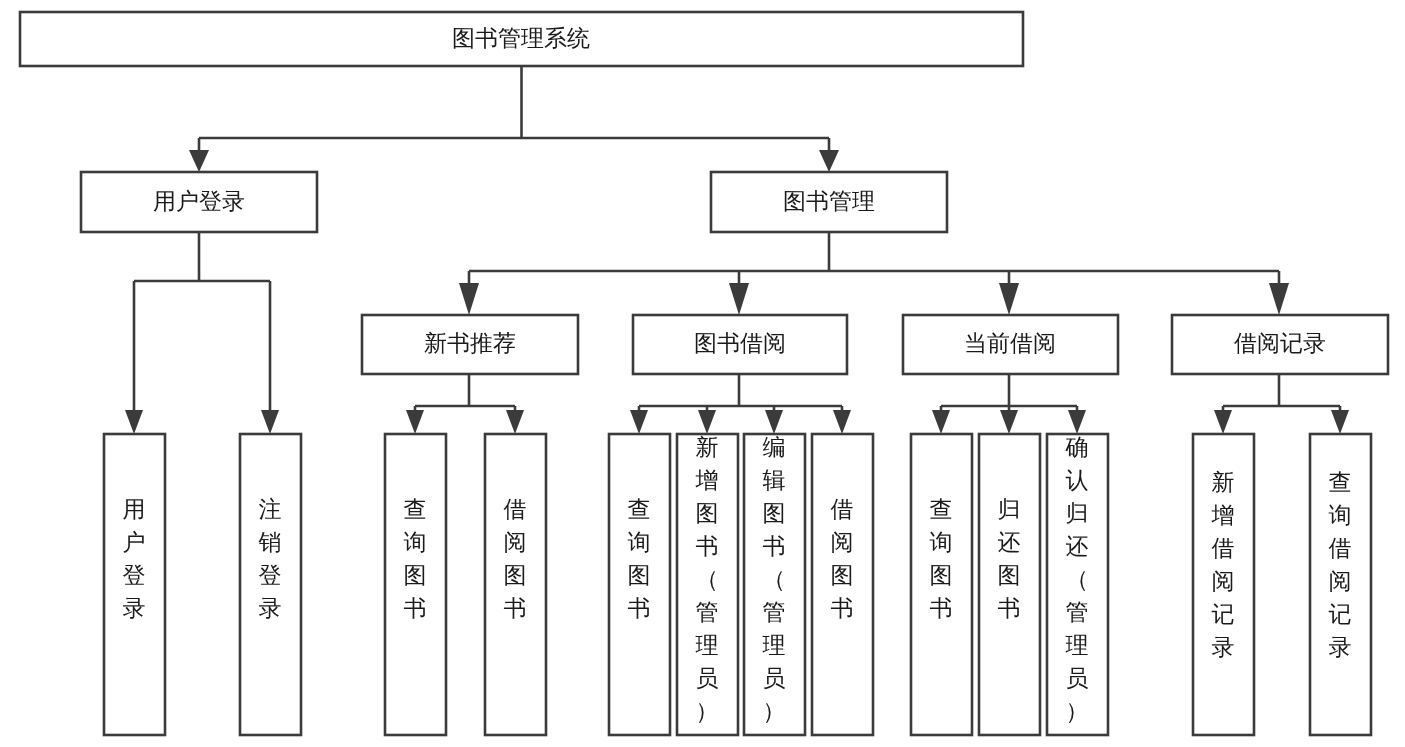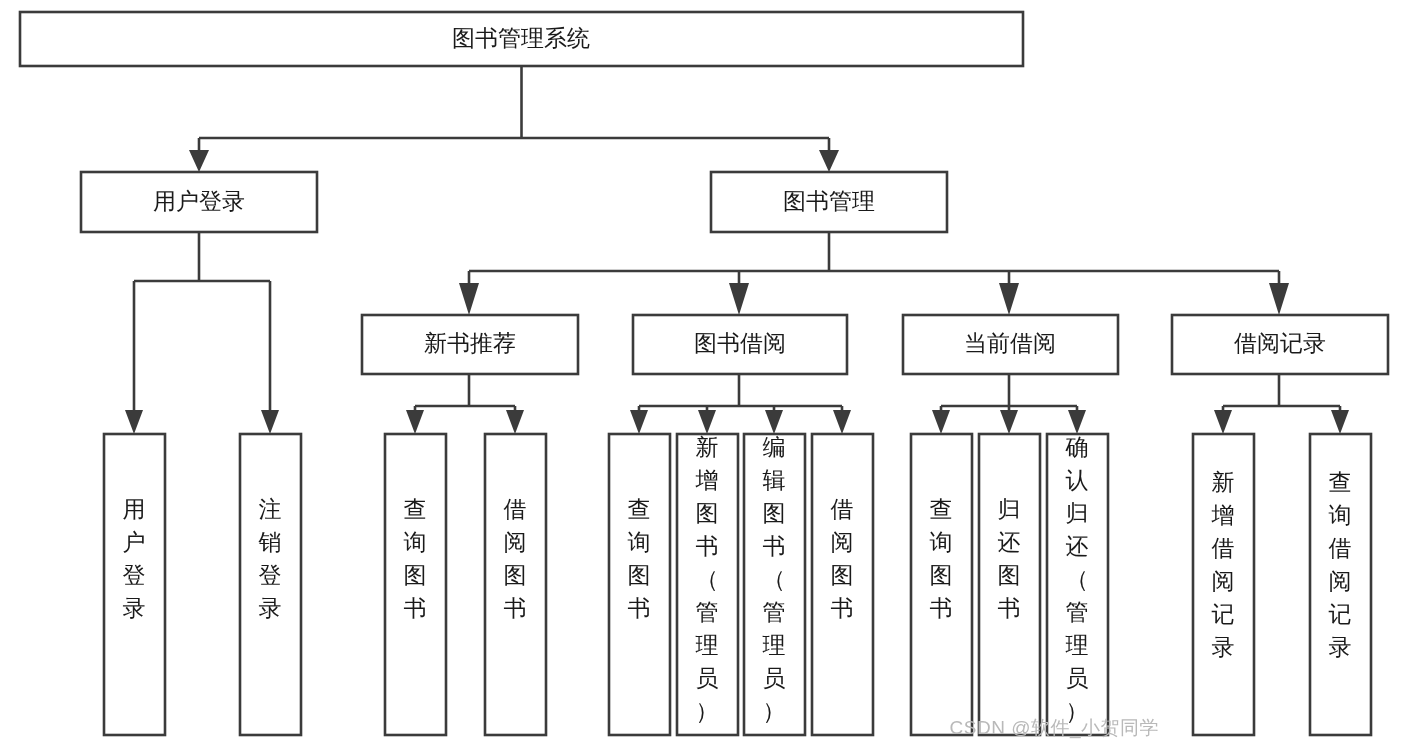--- a/index.html
+++ b/index.html
@@ -239,14 +239,13 @@
       <rect class="node-box" x="1193" y="434" width="61" height="301"></rect>
       <text class="node-label-v" x="1223" y="490"><tspan x="1223" y="490">新</tspan><tspan x="1223" y="523">增</tspan><tspan x="1223" y="556">借</tspan><tspan x="1223" y="589">阅</tspan><tspan x="1223" y="622">记</tspan><tspan x="1223" y="655">录</tspan></text>
     </g>
     <g>
       <rect class="node-box" x="1310" y="434" width="61" height="301"></rect>
       <text class="node-label-v" x="1340" y="490"><tspan x="1340" y="490">查</tspan><tspan x="1340" y="523">询</tspan><tspan x="1340" y="556">借</tspan><tspan x="1340" y="589">阅</tspan><tspan x="1340" y="622">记</tspan><tspan x="1340" y="655">录</tspan></text>
     </g>
 
   </svg>
 
-  <div class="watermark-text">CSDN @软件_小贺同学</div>
 </div>
 
 </body></html>

